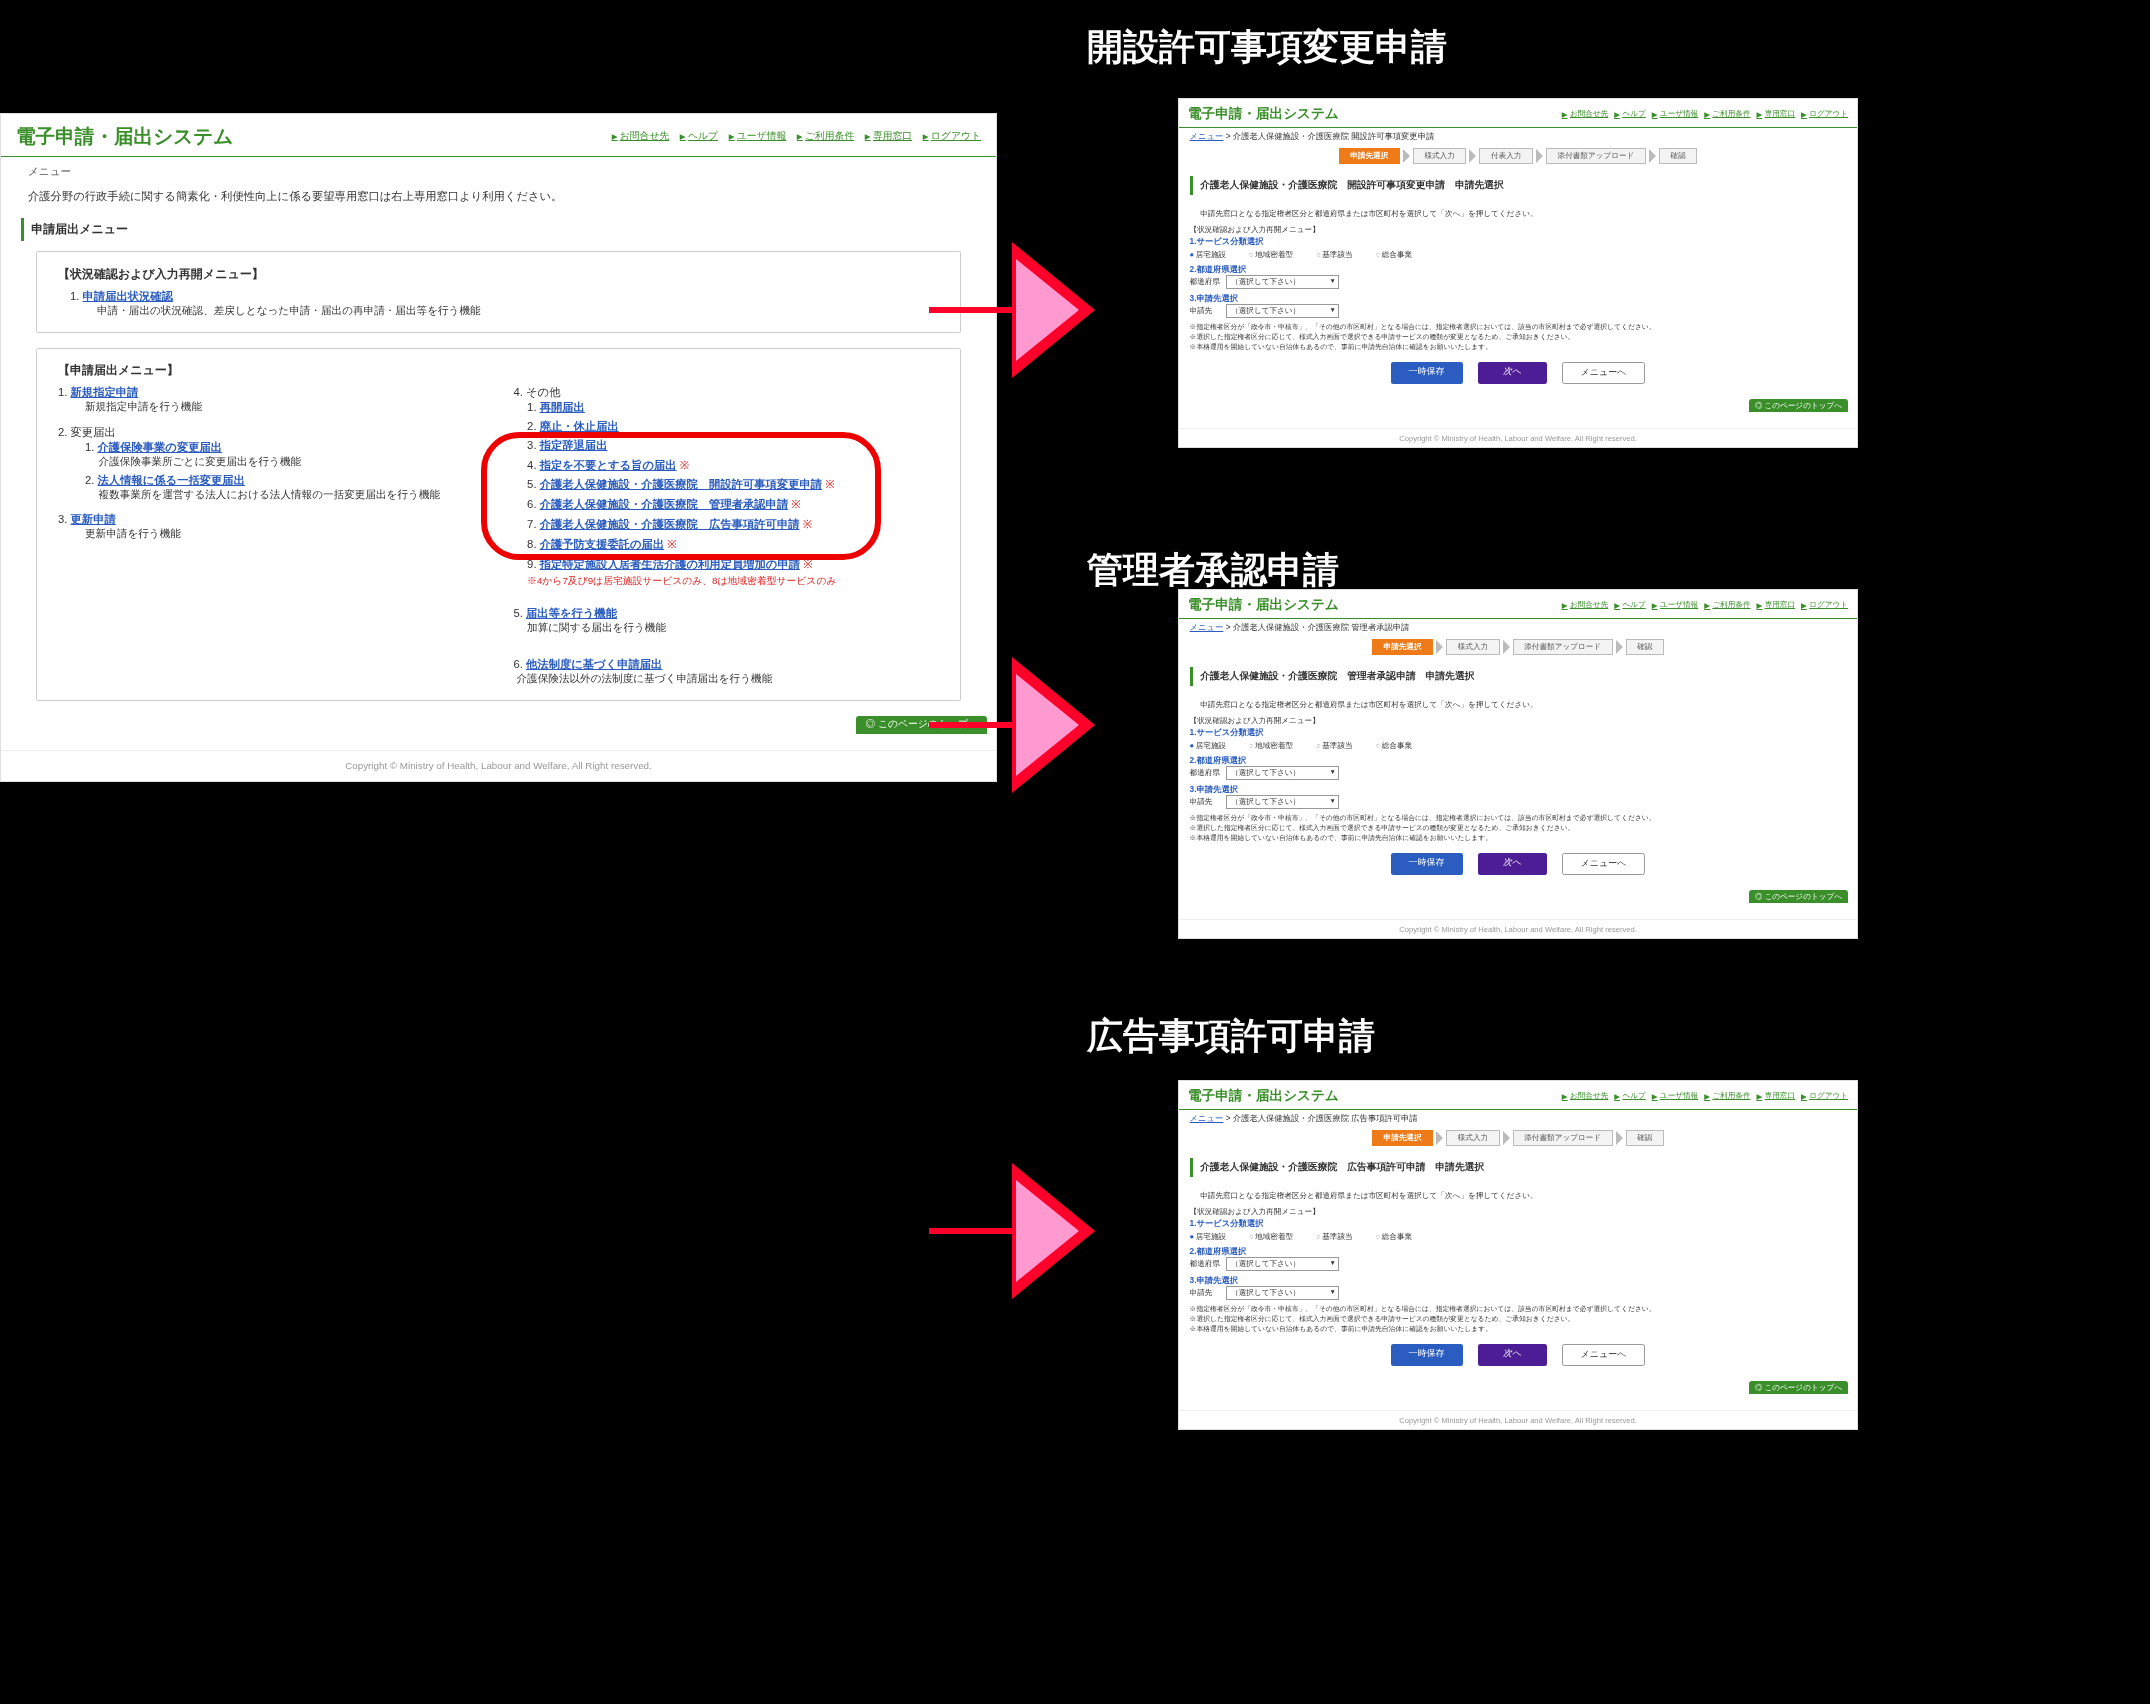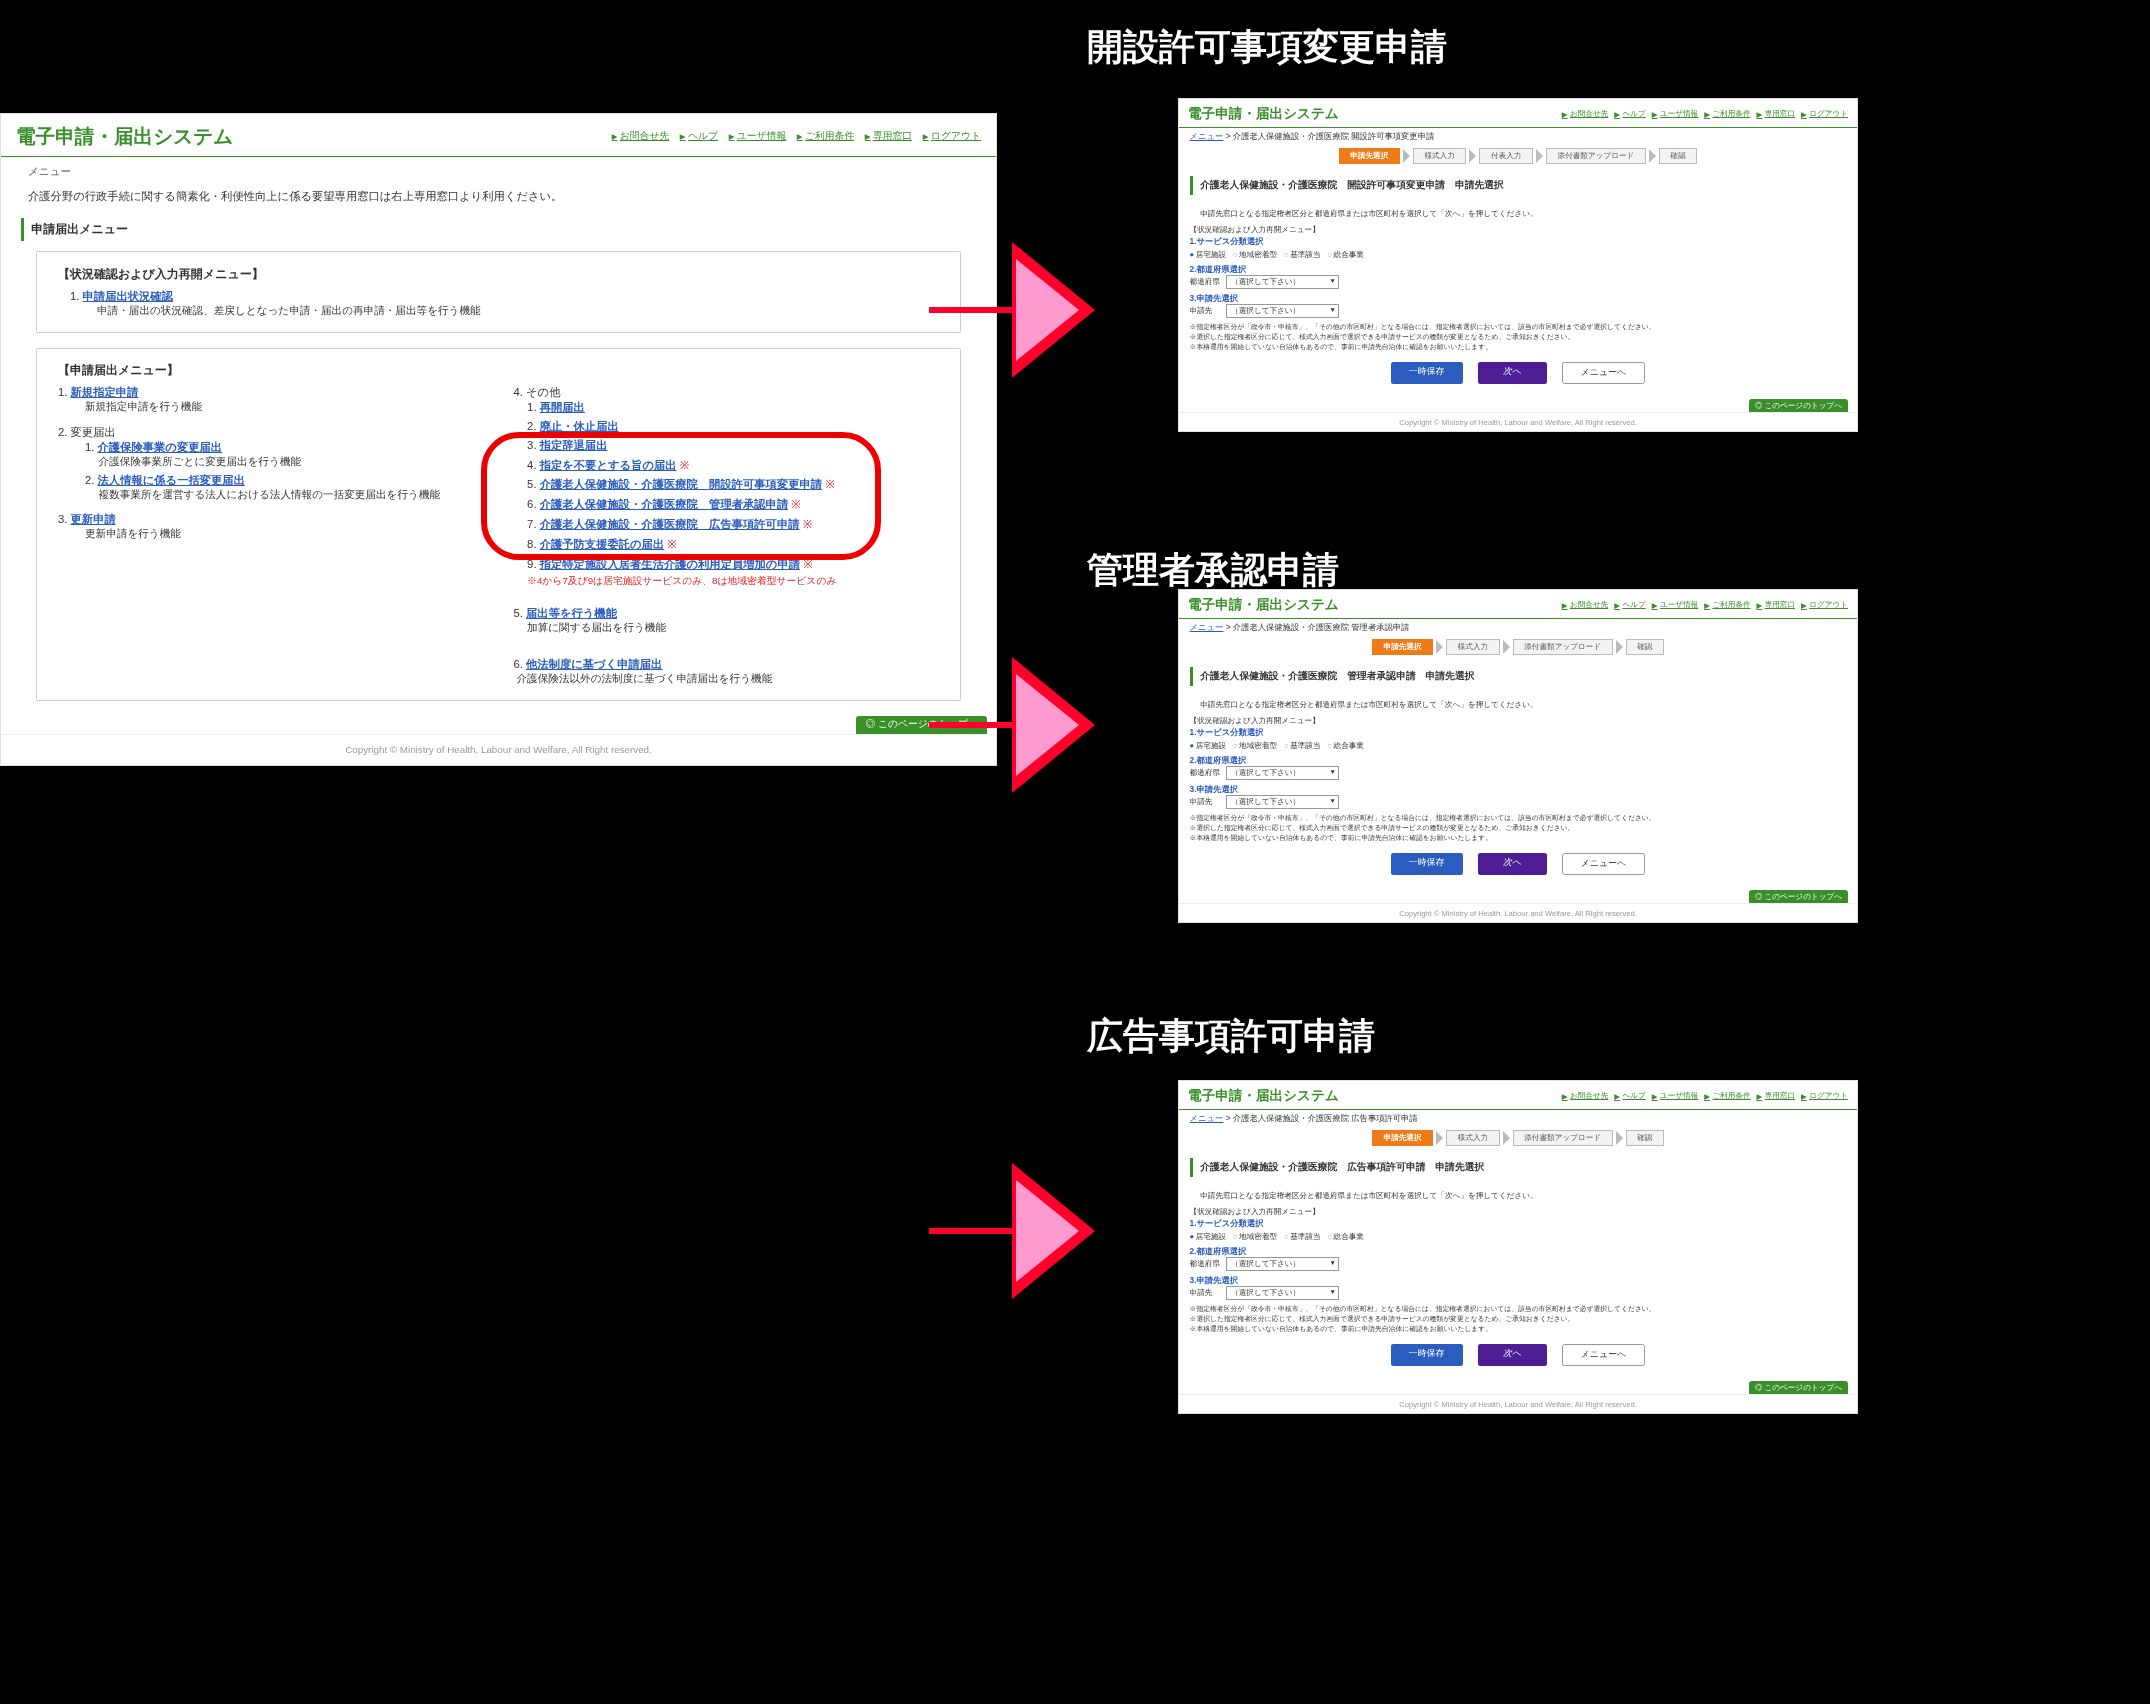--- a/index.html
+++ b/index.html
@@ -128,20 +128,21 @@
   }
   .page-top-badge.small { font-size: 7.6px; padding: 1.5px 6px; }
   .page-top-row { overflow: hidden; clear: both; }
   .copyright {
     text-align: center;
     font-size: 9.8px;
     color: #999;
     padding: 9px 0 10.6px 0;
     border-top: 0.8px solid #eee;
     clear: both;
+    margin-top: 16px;
   }
   .copyright.small { font-size: 7.6px; padding: 4.5px 0; }
 
   
   .arrow {
     position: absolute;
     display: flex;
     align-items: center;
   }
   .arrow .shaft-inner {
@@ -164,21 +165,21 @@
     border-top: 51px solid transparent;
     border-bottom: 51px solid transparent;
     border-left: 63px solid #ff9ad0;
   }
 
   
   .form-body { padding: 4.5px 10.6px 7.6px 10.6px; font-size: 8.3px; }
   .form-intro { font-size: 7.6px; padding: 1.5px 10.6px; }
   .form-sec-label { margin: 4.5px 0 1.5px 0; font-size: 7.6px; }
   .blue-label { color: #2b5cbf; font-weight: bold; font-size: 8.3px; }
-  .radio-row { display: flex; gap: 7px; font-size: 7.6px; align-items: flex-end; margin: 2.3px 0 4.5px 0; font-family: Liberation Mono, monospace; }
+  .radio-row { display: flex; gap: 23px; font-size: 7.6px; align-items: flex-end; margin: 2.3px 0 4.5px 0; }
   .radio-row .sel::before { content: "●"; color: #2b5cbf; margin-right: 1.5px; }
   .radio-row .unsel::before { content: "○"; color: #999; margin-right: 1.5px; }
   .sel-row { display: flex; align-items: center; gap: 3px; font-size: 7.6px; margin-bottom: 4.5px;}
   .sel-row .lbl2 { width: 33px; }
   .fake-select {
     border: 0.8px solid #999;
     padding: 0.8px 13.6px 0.8px 4.5px;
     font-size: 7.6px;
     position: relative;
     min-width: 113px;

